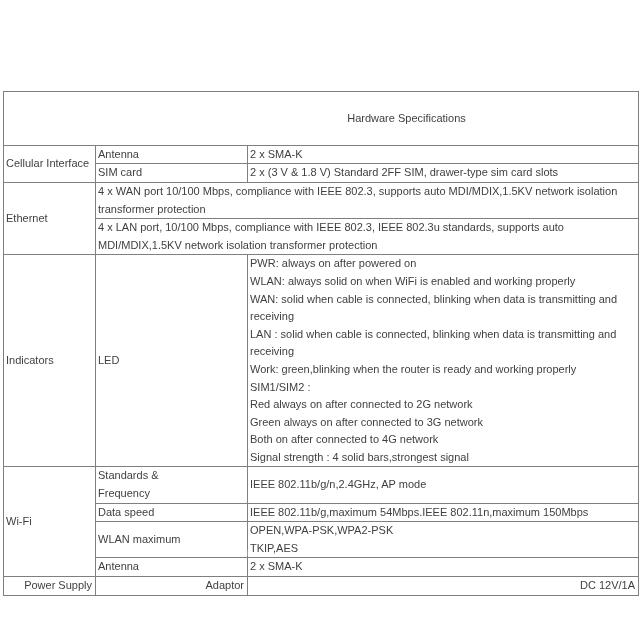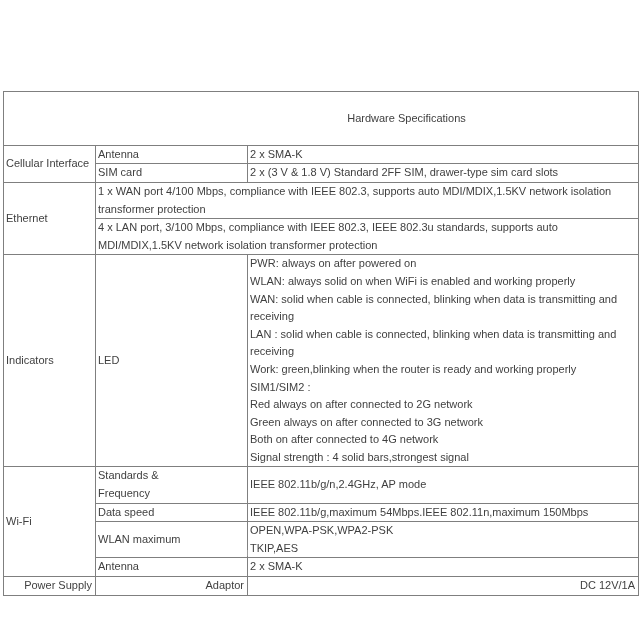--- a/index.html
+++ b/index.html
@@ -76,24 +76,24 @@
       <td>Antenna</td>
       <td>2 x SMA-K</td>
     </tr>
     <tr class="h18">
       <td>SIM card</td>
       <td>2 x (3 V &amp; 1.8 V) Standard 2FF SIM, drawer-type sim card slots</td>
     </tr>
 
     <tr class="h36">
       <td rowspan="2">Ethernet</td>
-      <td colspan="2">1 x WAN port 4/100 Mbps, compliance with IEEE 802.3, supports auto MDI/MDIX,1.5KV network isolation transformer protection</td>
+      <td colspan="2">4 x WAN port 10/100 Mbps, compliance with IEEE 802.3, supports auto MDI/MDIX,1.5KV network isolation transformer protection</td>
     </tr>
     <tr class="h36">
-      <td colspan="2">4 x LAN port, 3/100 Mbps, compliance with IEEE 802.3, IEEE 802.3u standards, supports auto MDI/MDIX,1.5KV network isolation transformer protection</td>
+      <td colspan="2">4 x LAN port, 10/100 Mbps, compliance with IEEE 802.3, IEEE 802.3u standards, supports auto MDI/MDIX,1.5KV network isolation transformer protection</td>
     </tr>
 
     <tr class="h211">
       <td>Indicators</td>
       <td>LED</td>
       <td>PWR: always on after powered on
 WLAN: always solid on when WiFi is enabled and working properly
 WAN: solid when cable is connected, blinking when data is transmitting and receiving
 LAN : solid when cable is connected, blinking when data is transmitting and receiving
 Work: green,blinking when the router is ready and working properly

